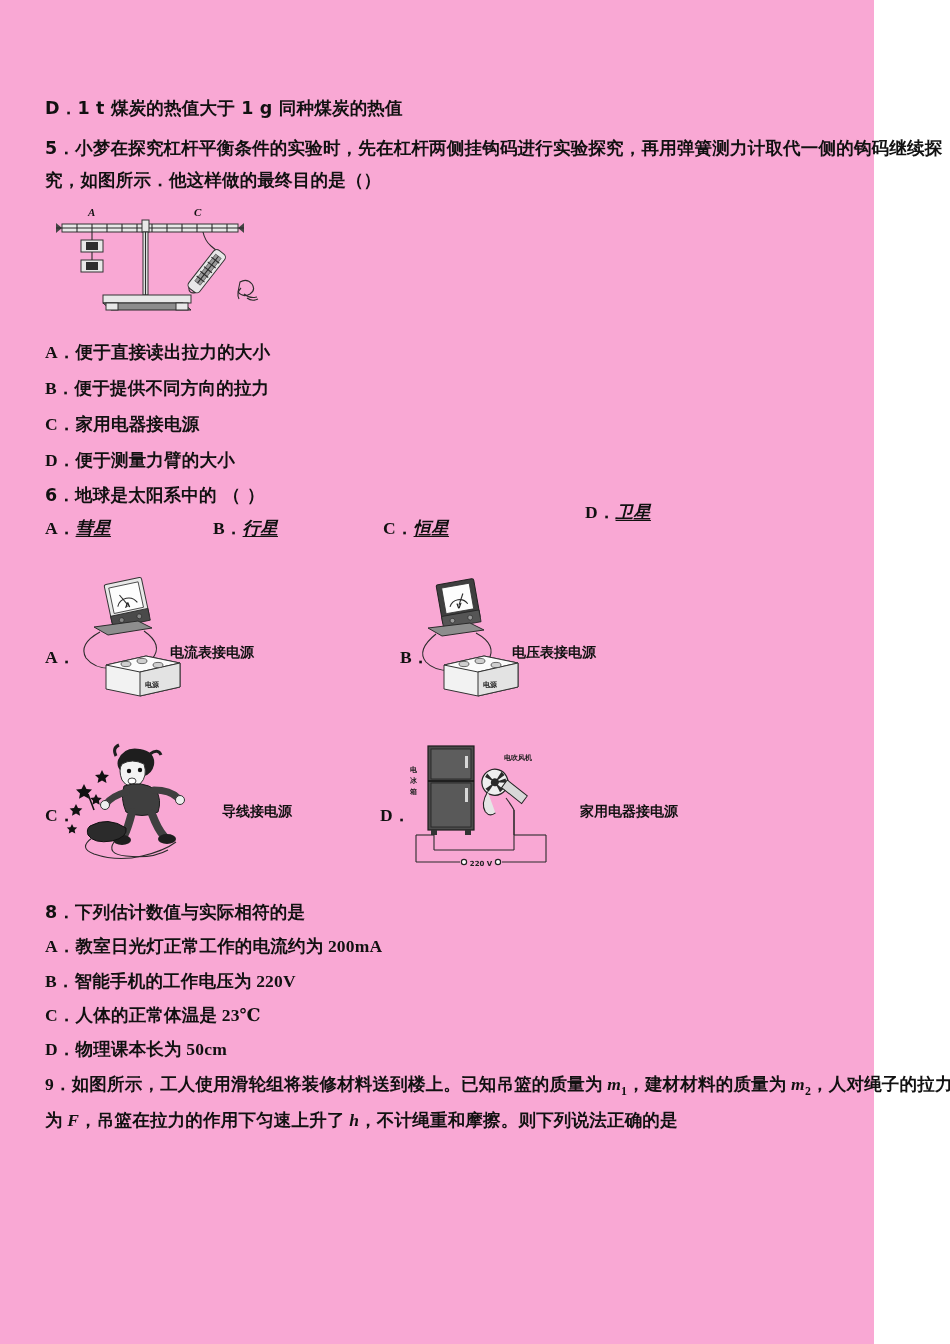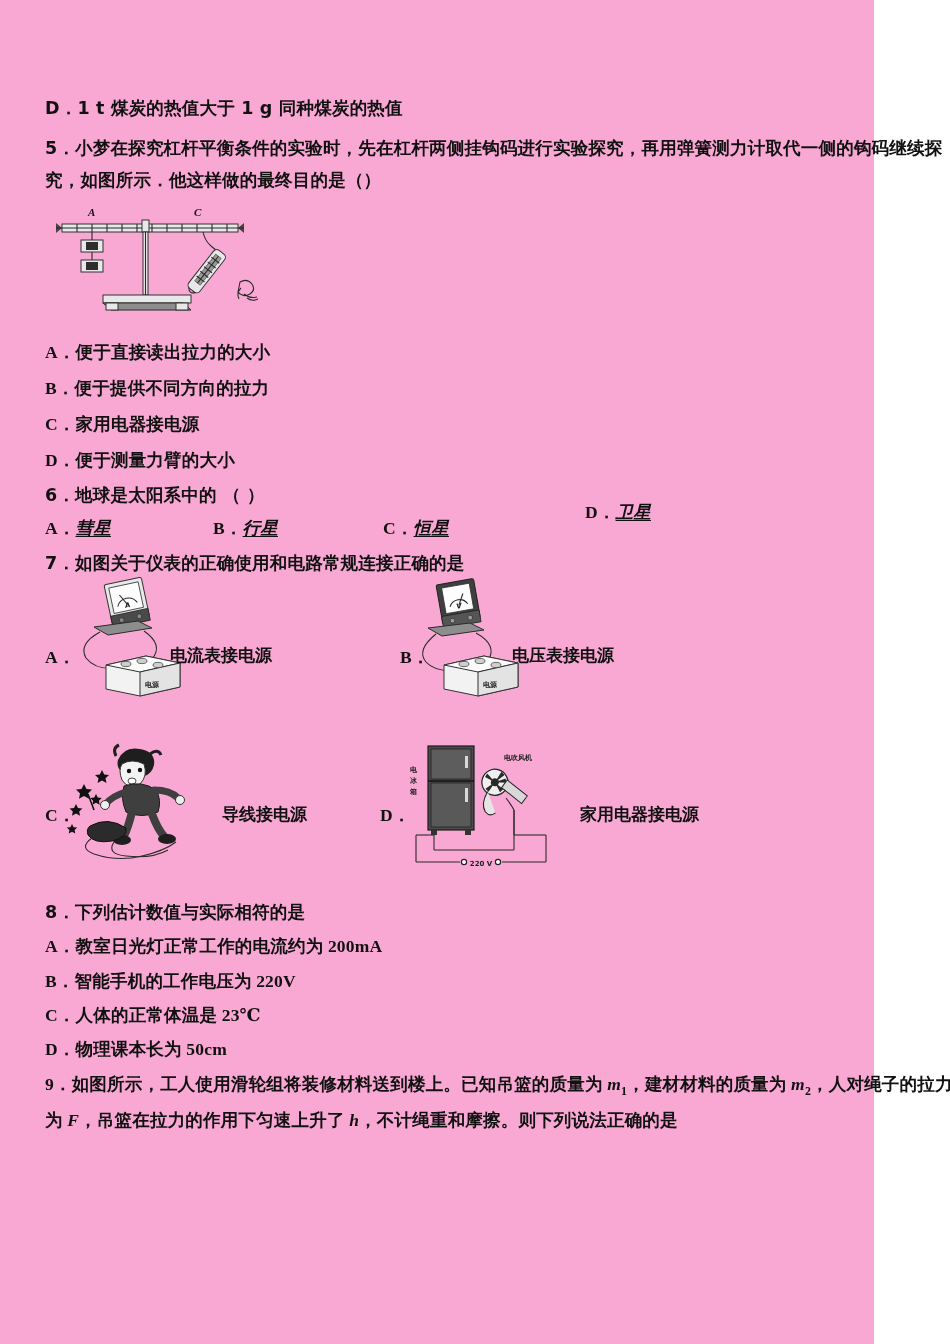--- a/index.html
+++ b/index.html
@@ -47,21 +47,21 @@
   
   #fig-a { left: 78px; top: 583px; width: 125px; height: 112px; }
   #fig-b { left: 418px; top: 583px; width: 125px; height: 112px; }
   #fig-c { left: 62px; top: 742px; width: 155px; height: 120px; }
   #fig-d { left: 398px; top: 738px; width: 180px; height: 132px; }
 
   .figtext {
     position: absolute;
     font-family: "DejaVu Sans", "Liberation Sans", sans-serif;
     font-weight: 700;
-    font-size: 17px;
+    font-size: 14px;
     white-space: nowrap;
     color: #111;
   }
   svg { display: block; overflow: visible; }
   .stroke { stroke: #2b2b2b; fill: none; stroke-width: 1.1; }
   .fillgrey { fill: #8d8d8d; stroke: #2b2b2b; stroke-width: 1; }
   .filllight { fill: #e8e8e8; stroke: #333; stroke-width: 1; }
   .tinylabel {
     font-family: "DejaVu Sans", sans-serif;
     font-size: 7px;
@@ -175,21 +175,20 @@
   <div class="ln" style="left:213px; top:516px;">
     <span class="opt-label">B．</span><span class="zh uline">行星</span>
   </div>
   <div class="ln" style="left:383px; top:516px;">
     <span class="opt-label">C．</span><span class="zh uline">恒星</span>
   </div>
   <div class="ln" style="left:553px; top:500px;margin-left:32px;">
     <span class="opt-label">D．</span><span class="zh uline">卫星</span>
   </div>
 
-  <div class="ln zh" style="left:45px; top:551px;">7．如图关于仪表的正确使用和电路常规连接正确的是</div>
 
   <div class="fig" id="fig-a">
     <svg width="125" height="112" viewBox="0 0 125 112">
 
       <g transform="translate(26,2) rotate(-12)">
         <rect x="0" y="0" width="38" height="40" rx="2" class="filllight"></rect>
         <rect x="4" y="4" width="30" height="26" fill="#fdfdfd" stroke="#333" stroke-width="0.8"></rect>
         <path d="M9 24 a11 11 0 0 1 20 0" class="stroke" stroke-width="0.8"></path>
         <line x1="19" y1="24" x2="13" y2="13" class="stroke" stroke-width="1"></line>
         <text x="19" y="27" class="tinylabel" text-anchor="middle" font-style="italic" font-size="9">A</text>

